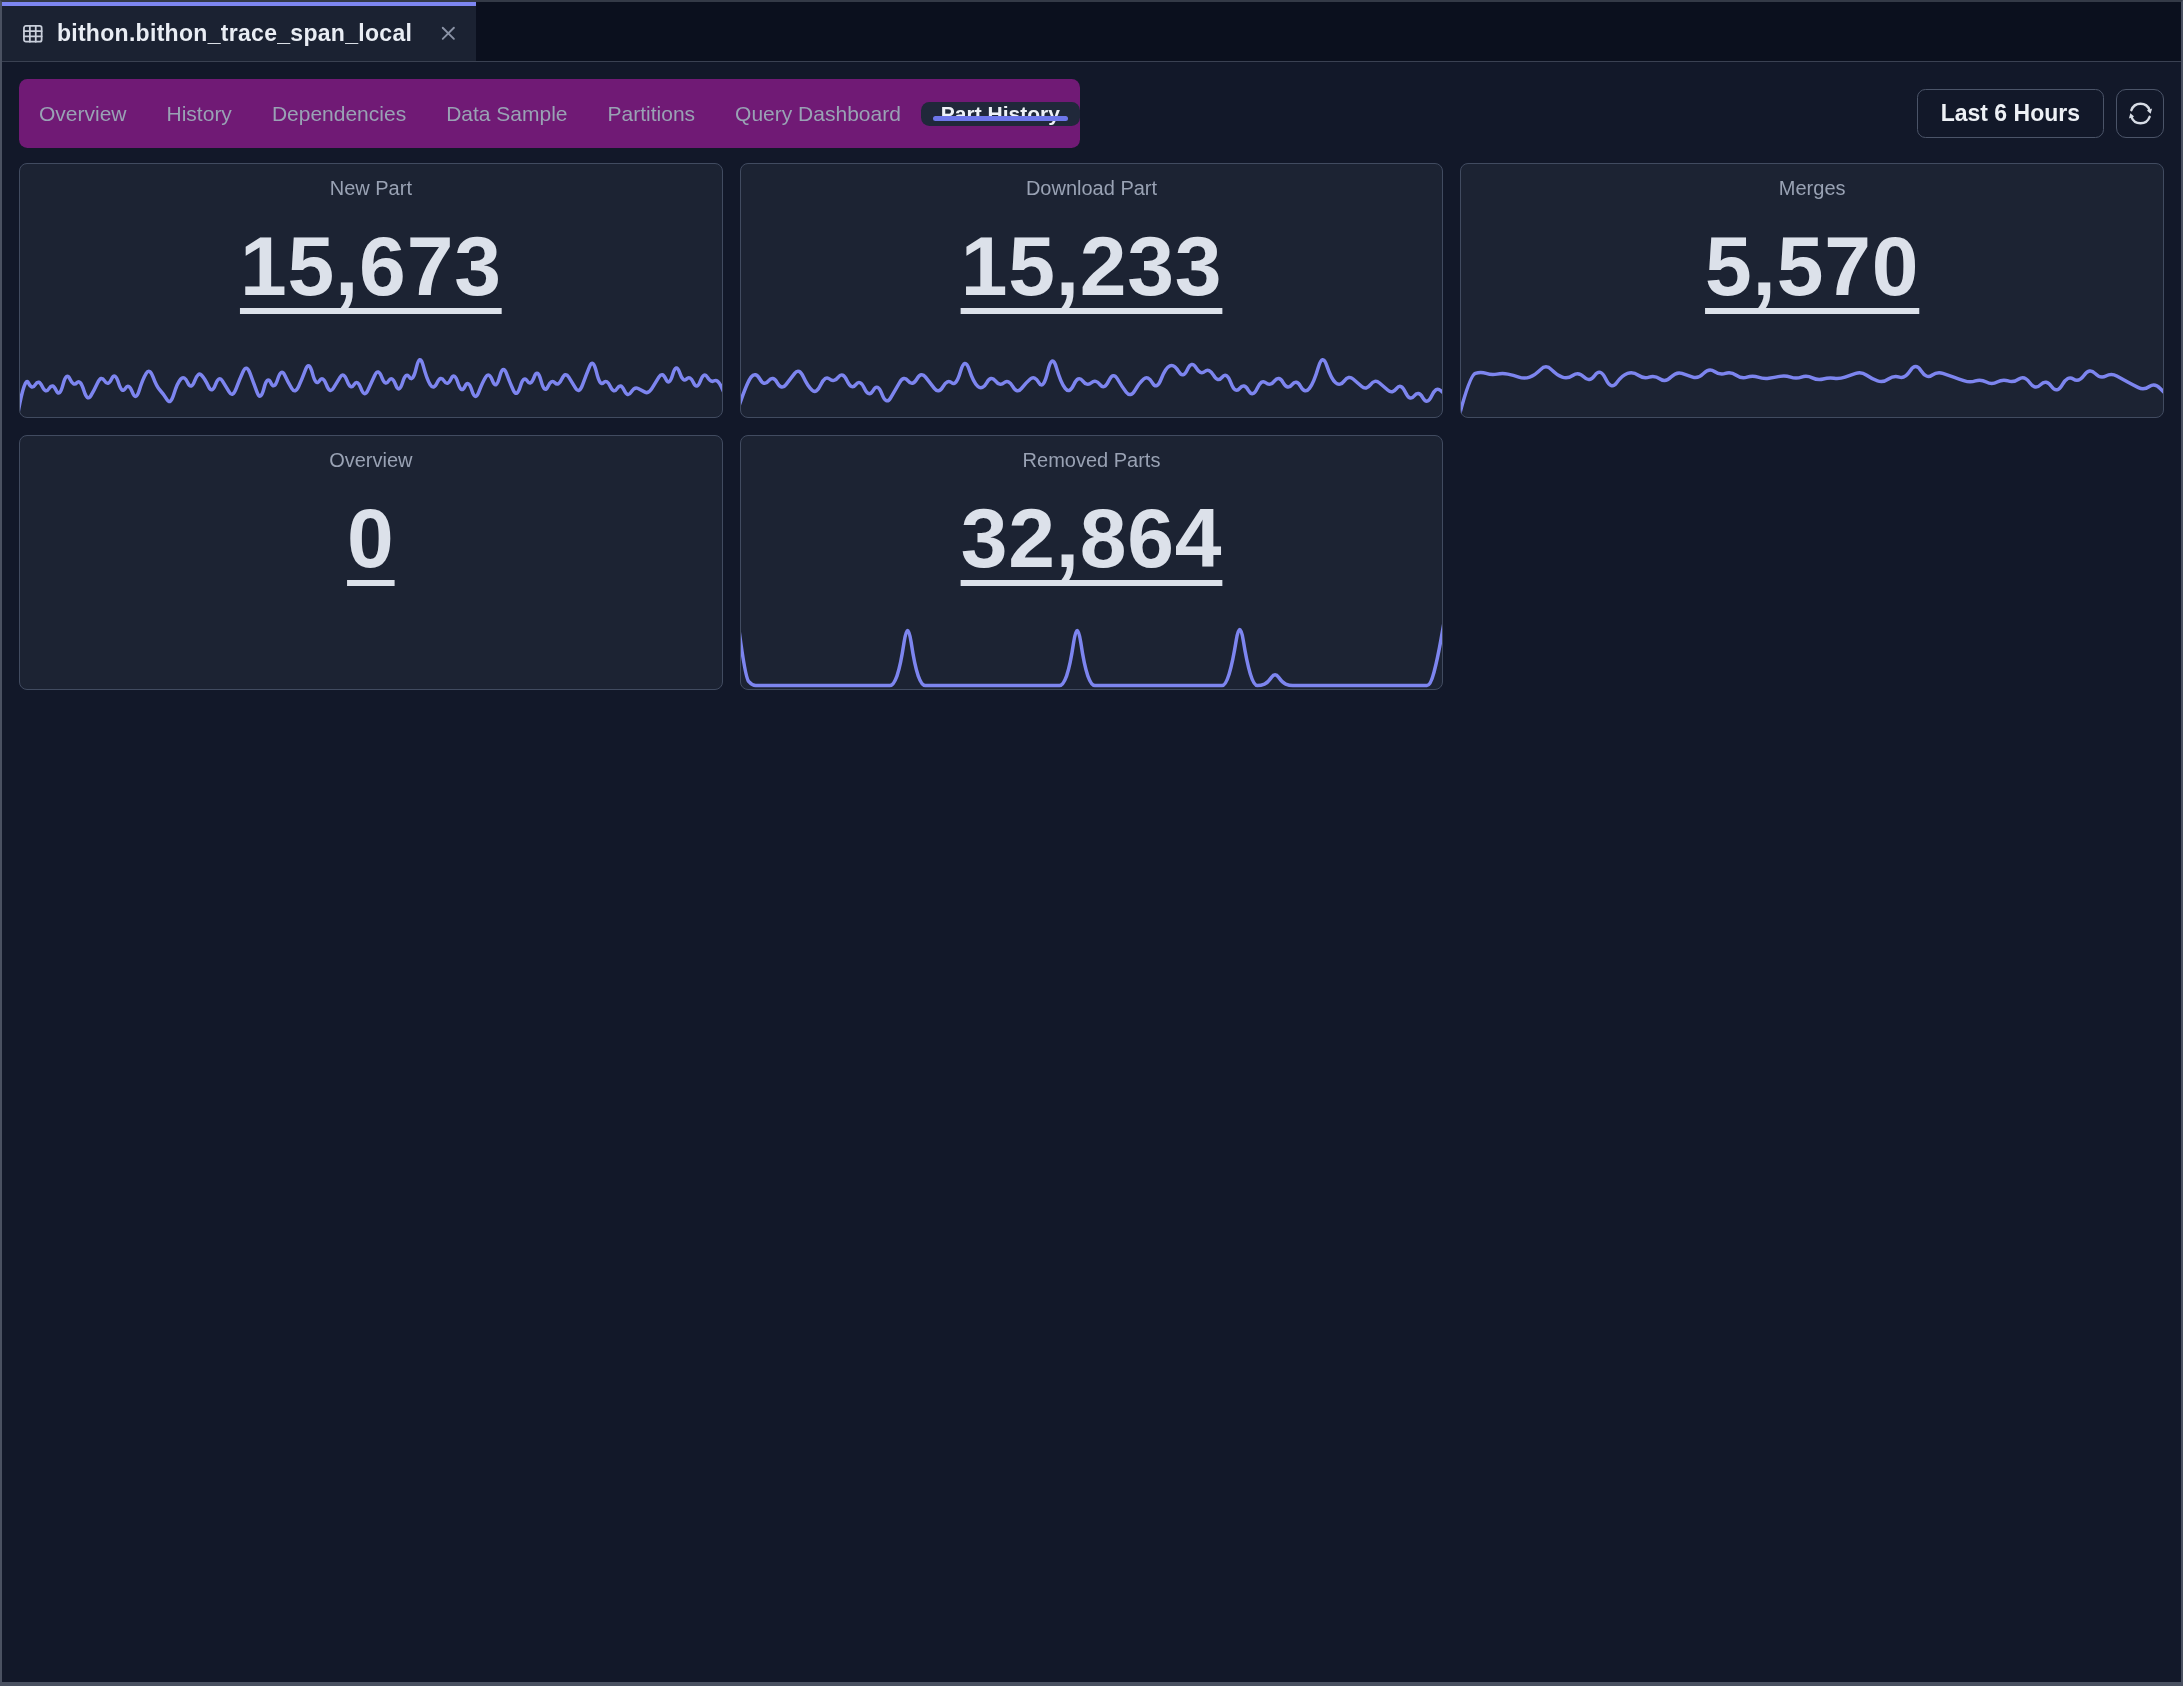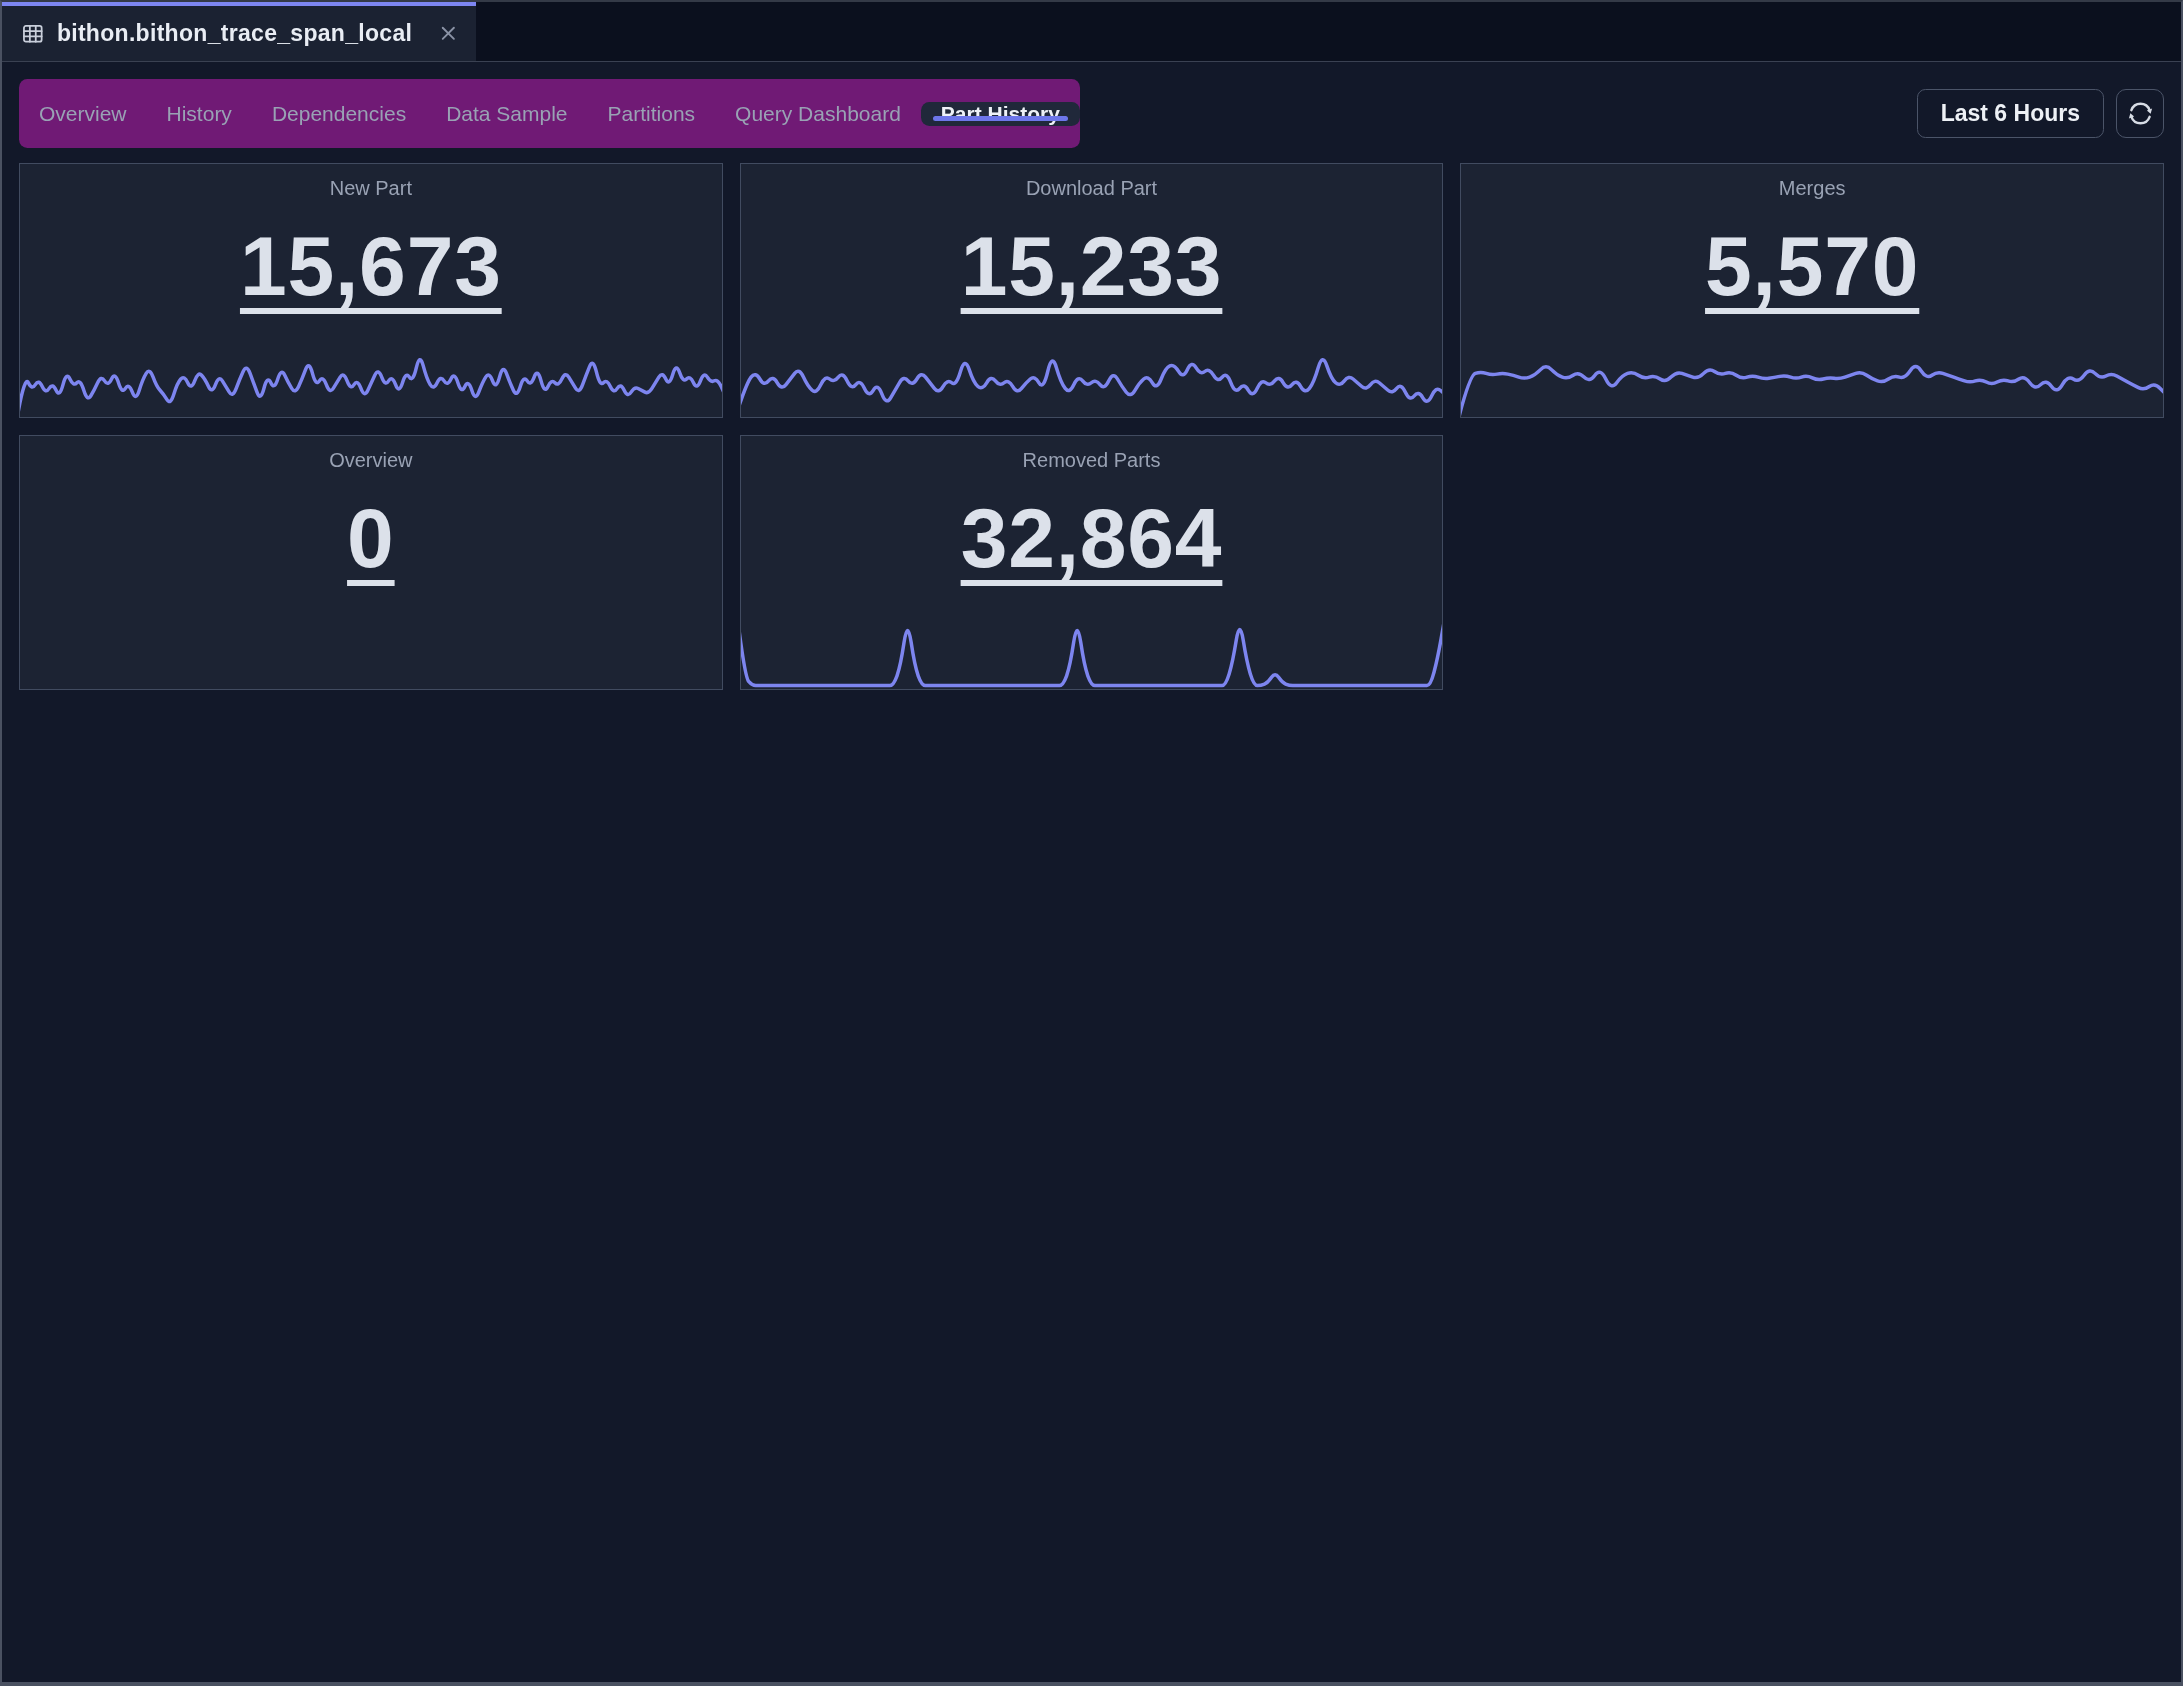--- a/index.html
+++ b/index.html
@@ -75,21 +75,21 @@
 
   
   .cards {
     margin-top:15px;
     display:grid; grid-template-columns:repeat(3,1fr); gap:17px;
   }
   .card {
     height:255px;
     background:#1c2333;
     border:1.7px solid #414b60;
-    border-radius:0;
+    border-radius:8px;
     position:relative; overflow:hidden;
   }
   .card-title {
     text-align:center; margin-top:12.7px;
     font-size:20px; color:#99a2b4; font-weight:400;
   }
   .card-value {
     display:block; text-align:center; margin-top:22px;
     font-size:84px; font-weight:700; color:#dce1ea;
     line-height:1.05; letter-spacing:0.8px;

